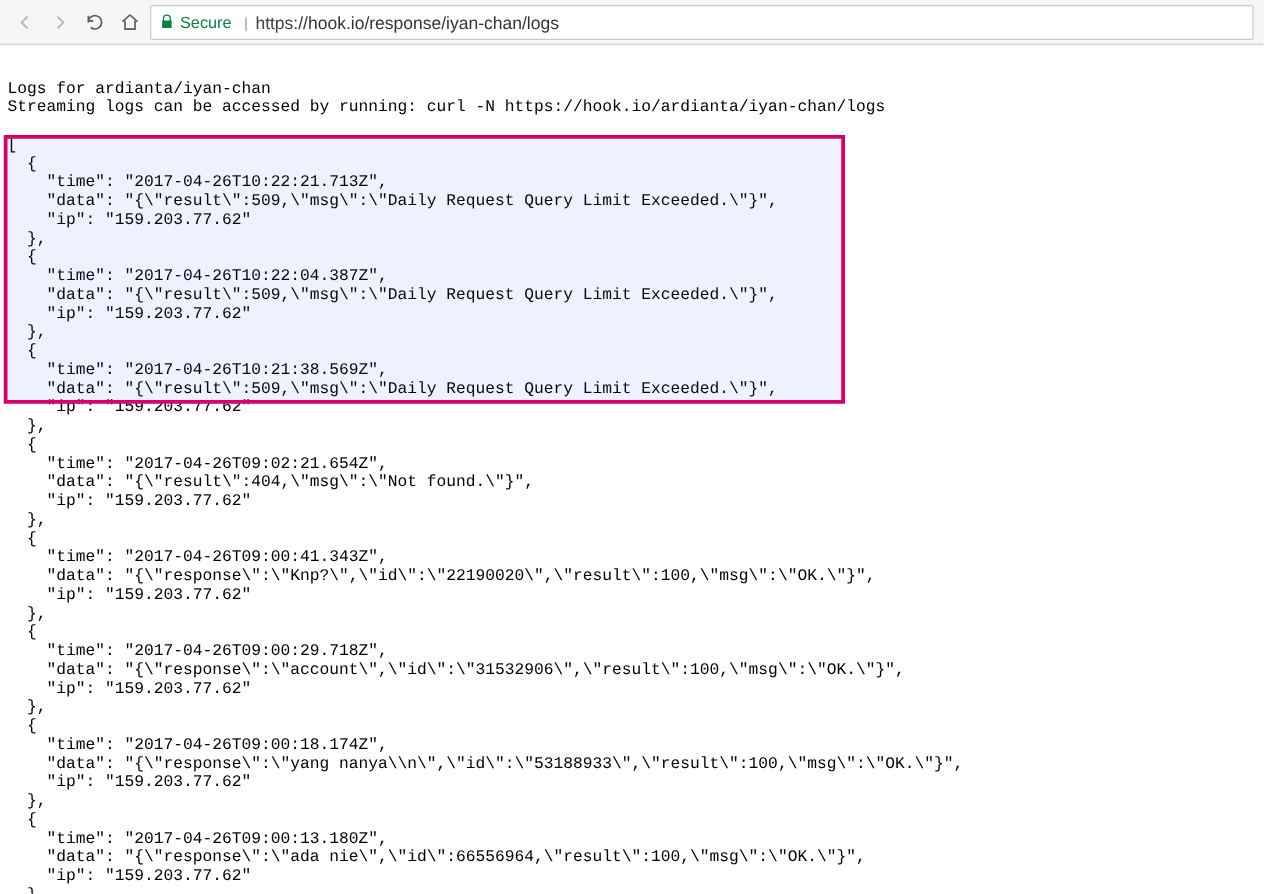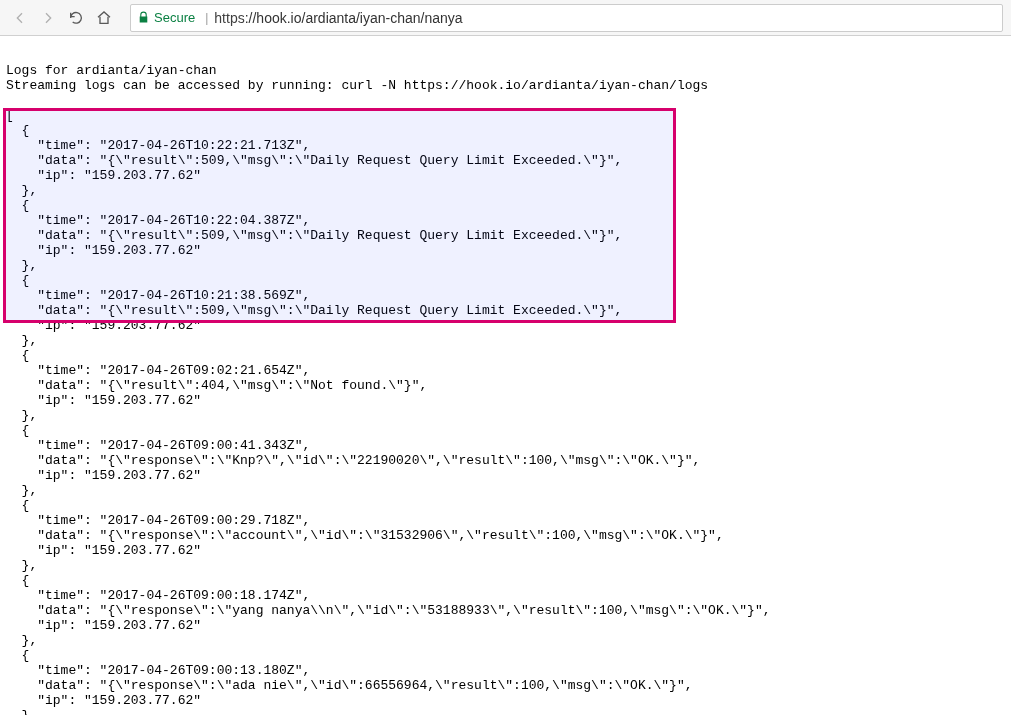--- a/index.html
+++ b/index.html
@@ -22,21 +22,20 @@
   }
   .nav-btn.active { color: #5a5a5a; }
   .nav-btn svg { width: 16px; height: 16px; fill: none; stroke: currentColor; stroke-width: 2; }
 
   .address-bar {
     flex: 1;
     height: 28px;
     background: #fff;
     border: 1px solid #ccc;
     border-radius: 2px;
-    margin-left: 10px;
     display: flex;
     align-items: center;
     padding: 0 6px;
     font-size: 14px;
   }
   .lock-wrap { display: flex; align-items: center; margin-right: 4px; }
   .lock-wrap svg { width: 13px; height: 13px; fill: #0b8043; margin-right: 4px; }
   .secure-label { color: #0b8043; font-size: 13px; }
   .sep { color: #9a9a9a; margin: 0 6px; font-size: 12px; }
   .url-scheme { color: #404040; }
@@ -86,21 +85,21 @@
 
   <div class="address-bar">
     <span class="lock-wrap">
       <svg viewBox="0 0 24 24">
           <path d="M6 10V7a6 6 0 0 1 12 0v3h1v11H5V10h1zm2 0h8V7a4 4 0 0 0-8 0v3z" fill="#0b8043"></path>
         </svg>
       <span class="secure-label">Secure</span>
     </span>
     <span class="sep">|</span>
     <span>
-      <span class="url-scheme">https</span><span class="url-rest">://hook.io/ardianta/iyan-chan/nanya</span>
+      <span class="url-scheme">https</span><span class="url-rest">://hook.io/response/iyan-chan/logs</span>
     </span>
   </div>
 </div>
 
 <pre class="page" id="page">Logs for ardianta/iyan-chan
 Streaming logs can be accessed by running: curl -N https://hook.io/ardianta/iyan-chan/logs
 
 [
   {
     "time": "2017-04-26T10:22:21.713Z",

